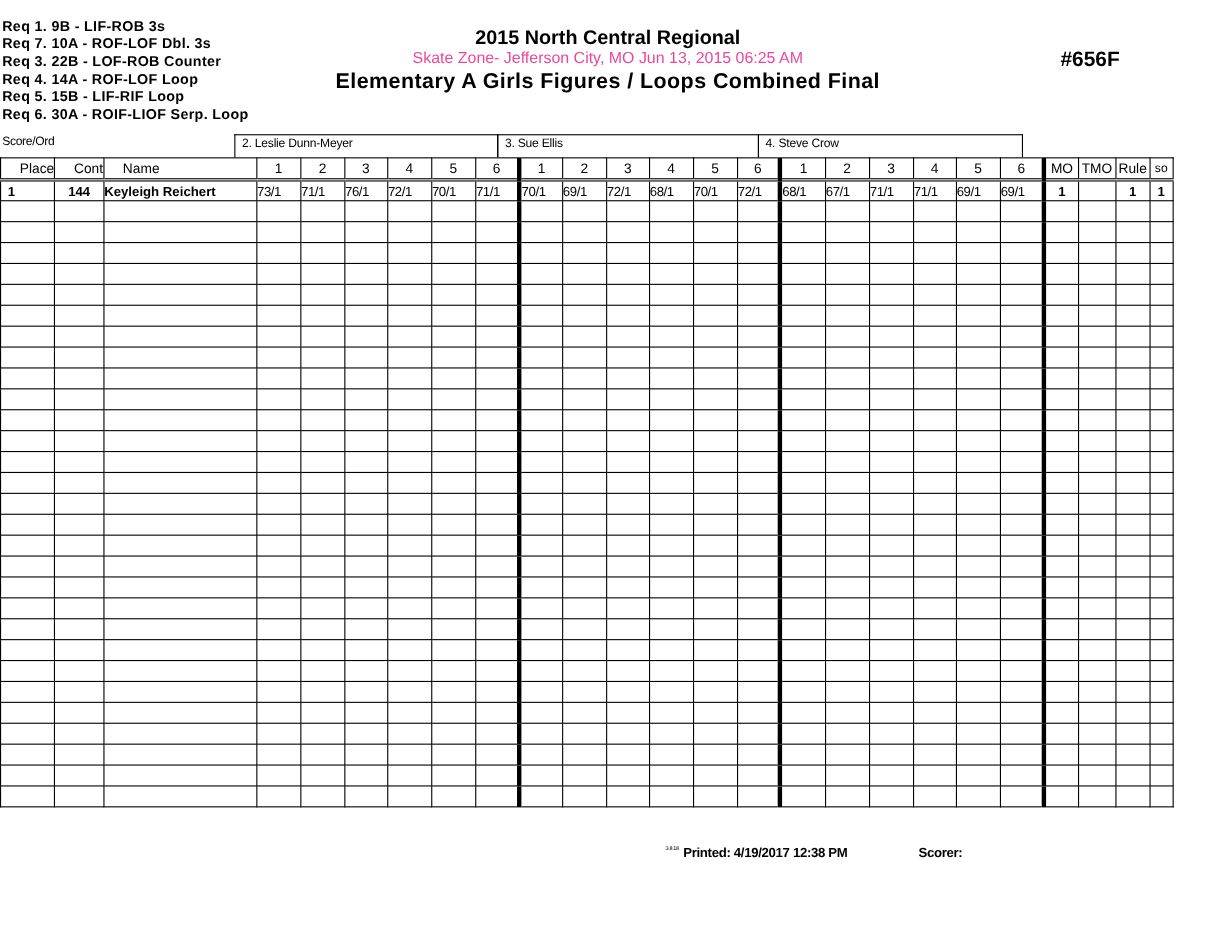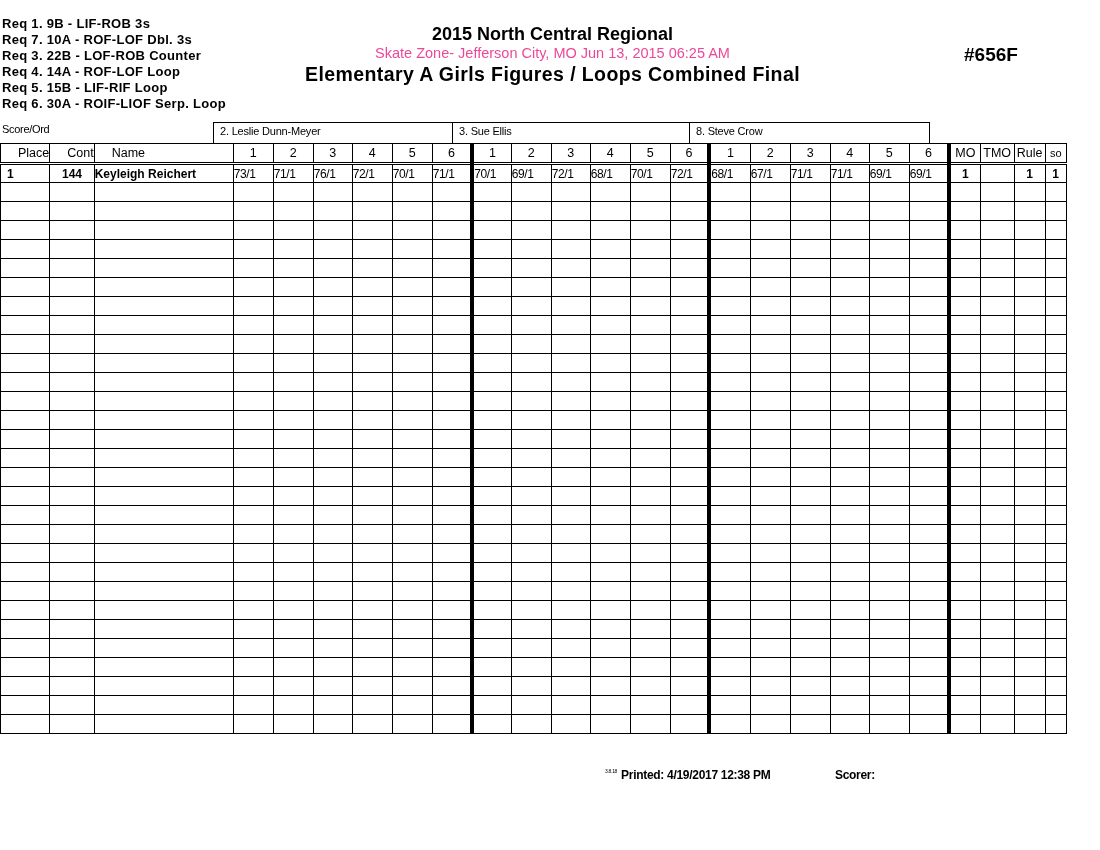--- a/index.html
+++ b/index.html
@@ -43,21 +43,21 @@
   <div class="t1">2015 North Central Regional</div>
   <div class="t2">Skate Zone- Jefferson City, MO  Jun 13, 2015  06:25 AM</div>
   <div class="t3">Elementary A Girls Figures / Loops Combined Final</div>
 </div>
 
 <div class="event-id">#656F</div>
 
 <div class="score-ord">Score/Ord</div>
 <div class="judge-box" style="left:213px;width:240px;">2.  Leslie Dunn-Meyer</div>
 <div class="judge-box" style="left:452px;width:238px;">3.  Sue Ellis</div>
-<div class="judge-box" style="left:689px;width:241px;">8.  Steve  Crow</div>
+<div class="judge-box" style="left:689px;width:241px;">4.  Steve  Crow</div>
 
 <table class="grid">
   <colgroup>
     <col style="width:37px">
       <col style="width:37px">
       <col style="width:139px">
     <col style="width:40px">
       <col style="width:40px">
       <col style="width:39px">
       <col style="width:40px">

